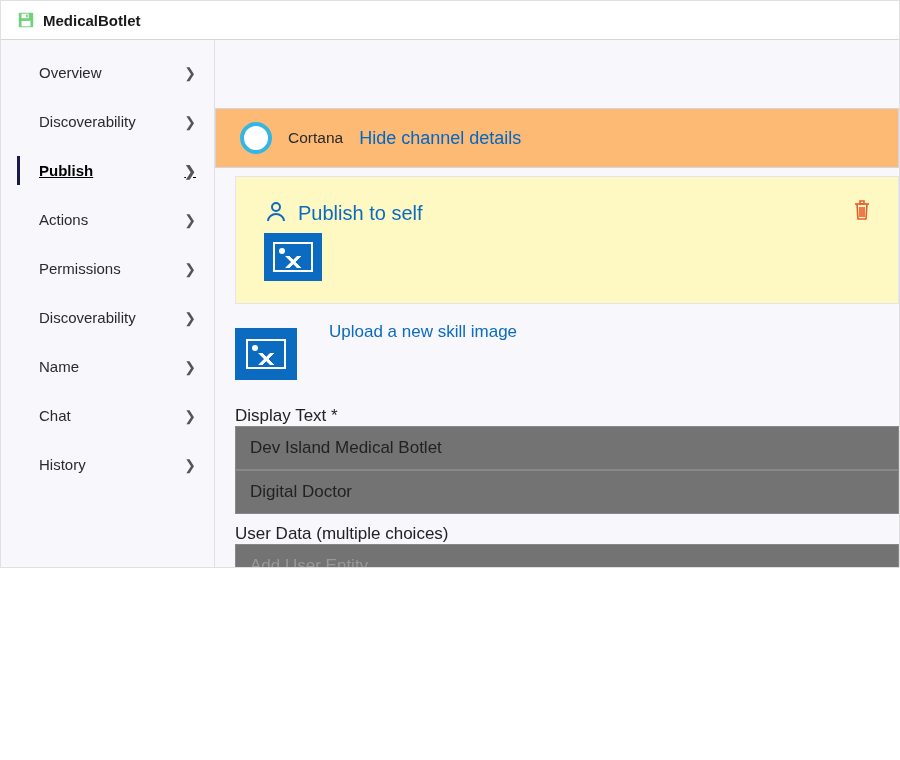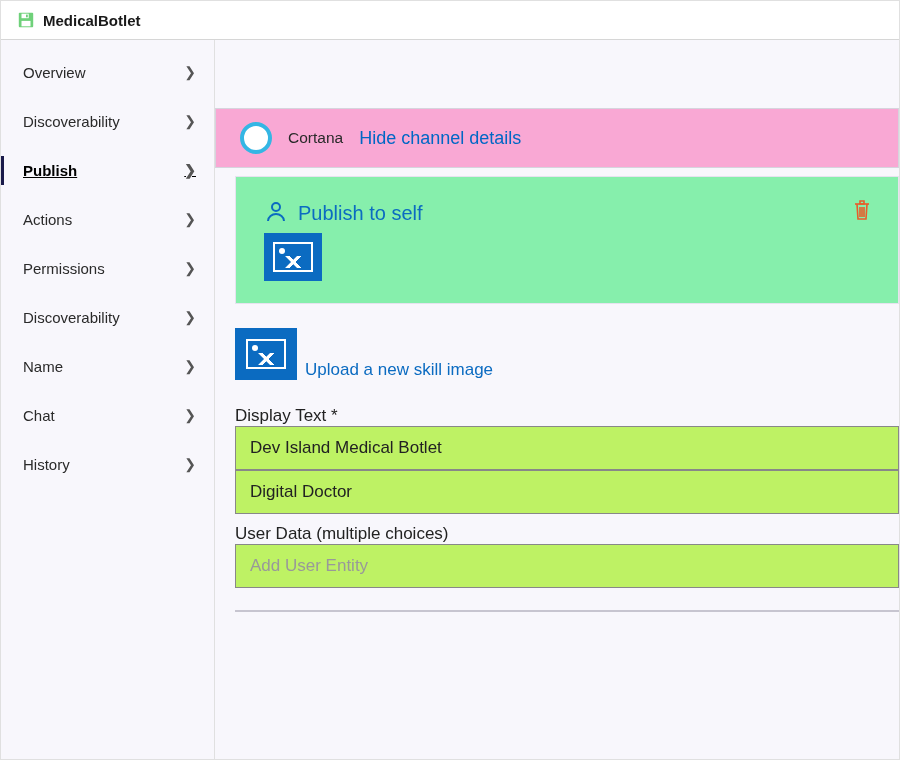--- a/index.html
+++ b/index.html
@@ -1,46 +1,46 @@
 <!DOCTYPE html>
 <html><head>
   <meta charset="utf-8">
   <style>
     * { margin: 0; padding: 0; box-sizing: border-box; }
     body { font-family: "Segoe UI", Tahoma, sans-serif; background: #fff; color: #1a1a1a; }
-    .app { width: 900px; height: 760px; display: flex; flex-direction: column; border: 1px solid #e0e0e0; overflow: hidden; }
+    .app { width: 900px; height: 568px; display: flex; flex-direction: column; border: 1px solid #e0e0e0; overflow: hidden; }
     .topbar { display: flex; align-items: center; padding: 10px 16px; border-bottom: 1px solid #d6d6d6; gap: 8px; }
     .topbar .save-icon { width: 18px; height: 18px; }
     .topbar .title { font-weight: 600; font-size: 15px; }
     .body { display: flex; flex: 1; overflow: hidden; background: #f8f7fc; }
     .sidebar { width: 214px; min-width: 214px; border-right: 1px solid #e0e0e0; background: #f8f7fc; padding-top: 8px; }
-    .sidebar-item { display: flex; justify-content: space-between; padding: 16px 18px 16px 22px; cursor: pointer; font-size: 15px; color: #2a2a2a; }
+    .sidebar-item { display: flex; align-items: center; justify-content: space-between; padding: 16px 18px 16px 22px; cursor: pointer; font-size: 15px; color: #2a2a2a; margin-left: 16px; }
     .sidebar-item.active { font-weight: 700; color: #000; position: relative; text-decoration: underline; }
     .sidebar-item.active::before { content: ""; position: absolute; left: 0; top: 10px; bottom: 10px; width: 3px; background: #1a1a4a; }
     .chevron { color: #555; font-size: 14px; }
     .main { flex: 1; overflow-y: auto; padding: 0; }
     .main-spacer { height: 68px; }
-    .channel-bar { display: flex; align-items: center; background: #f9a8d4; border: 1px solid #d6d4dd; padding: 13px 24px; gap: 16px; }
+    .channel-bar { display: flex; align-items: center; background: #fdba74; border: 1px solid #d6d4dd; padding: 13px 24px; gap: 16px; }
     .cortana-ring { width: 32px; height: 32px; border: 4px solid #34b6e4; border-radius: 50%; background: #fff; }
     .channel-name { font-size: 15.5px; color: #2a2a2a; }
     .channel-link { color: #0067c5; font-size: 18px; cursor: pointer; }
-    .publish-card { margin: 8px 0 0 20px; background: #86efac; border: 1px solid #e6e3ef; padding: 22px 28px; position: relative; }
+    .publish-card { margin: 8px 0 0 20px; background: #fef9c3; border: 1px solid #e6e3ef; padding: 22px 28px; position: relative; }
     .publish-header { display: flex; align-items: center; gap: 10px; color: #1b6ec2; }
     .publish-header .label { font-size: 20px; color: #0b6bc1; }
     .image-tile { width: 58px; height: 48px; background: #0b6bc1; display: flex; align-items: center; justify-content: center; margin-top: 6px; }
     .image-tile-inner { width: 40px; height: 30px; border: 2px solid #fff; position: relative; }
     .image-tile-inner::before { content: ""; position: absolute; left: 4px; top: 4px; width: 6px; height: 6px; border-radius: 50%; background: #fff; }
     .image-tile-inner::after { content: ""; position: absolute; left: 2px; bottom: 2px; right: 2px; height: 12px; background: linear-gradient(135deg, transparent 45%, #fff 46%, #fff 55%, transparent 56%), linear-gradient(45deg, transparent 45%, #fff 46%, #fff 55%, transparent 56%); }
     .published-on { margin-top: 10px; font-size: 15px; color: #333; }
     .trash { position: absolute; right: 26px; top: 22px; cursor: pointer; }
-    .upload-row { display: flex; align-items: flex-end; gap: 8px; margin: 18px 0 0 20px; padding-bottom: 4px; }
+    .upload-row { display: flex; align-items: flex-start; gap: 32px; margin: 18px 0 0 20px; padding-bottom: 4px; }
     .upload-link { color: #0b6bc1; font-size: 17px; cursor: pointer; }
     .form { margin: 12px 0 0 20px; display: flex; flex-direction: column; gap: 0; justify-content: center; }
     .field-label { font-size: 17px; color: #222; margin-top: 10px; }
-    .text-input { width: 100%; padding: 11px 14px; font-size: 17px; border: 1px solid #888; background: #bef264; color: #222; font-family: inherit; }
+    .text-input { width: 100%; padding: 11px 14px; font-size: 17px; border: 1px solid #888; background: #737373; color: #222; font-family: inherit; }
     .text-input::placeholder { color: #999; }
     .form-hr { margin-top: 22px; border: none; border-top: 2px solid #c7c5d0; }
   </style>
 </head>
 <body>
 
 <div class="app">
   <div class="topbar">
     <span class="save-icon">
       <svg viewBox="0 0 20 20" width="18" height="18">

